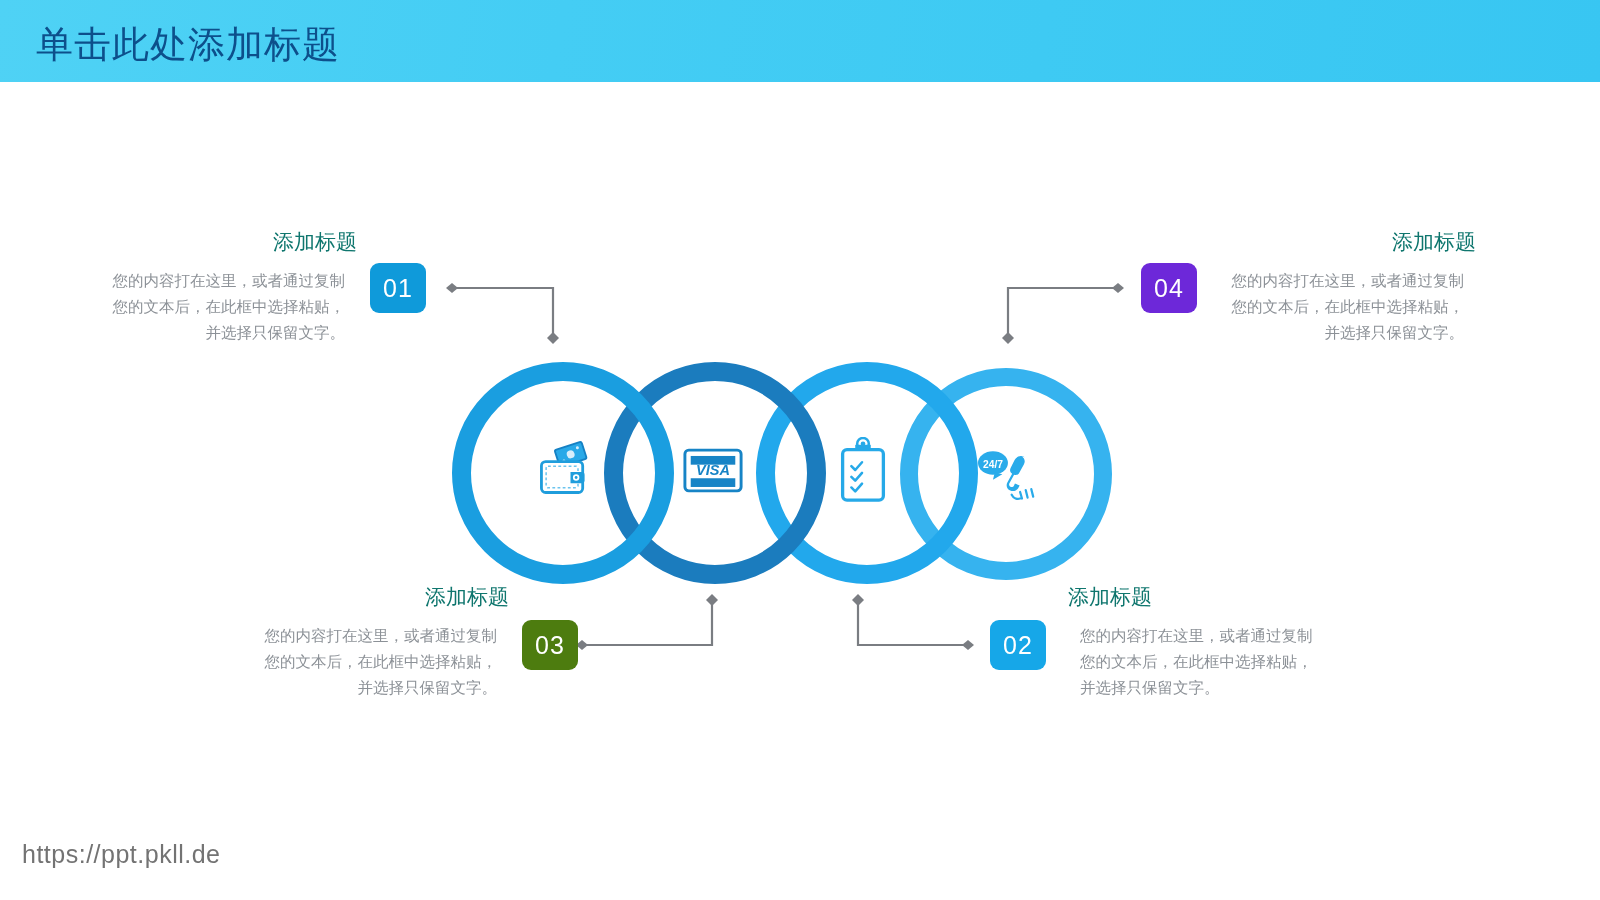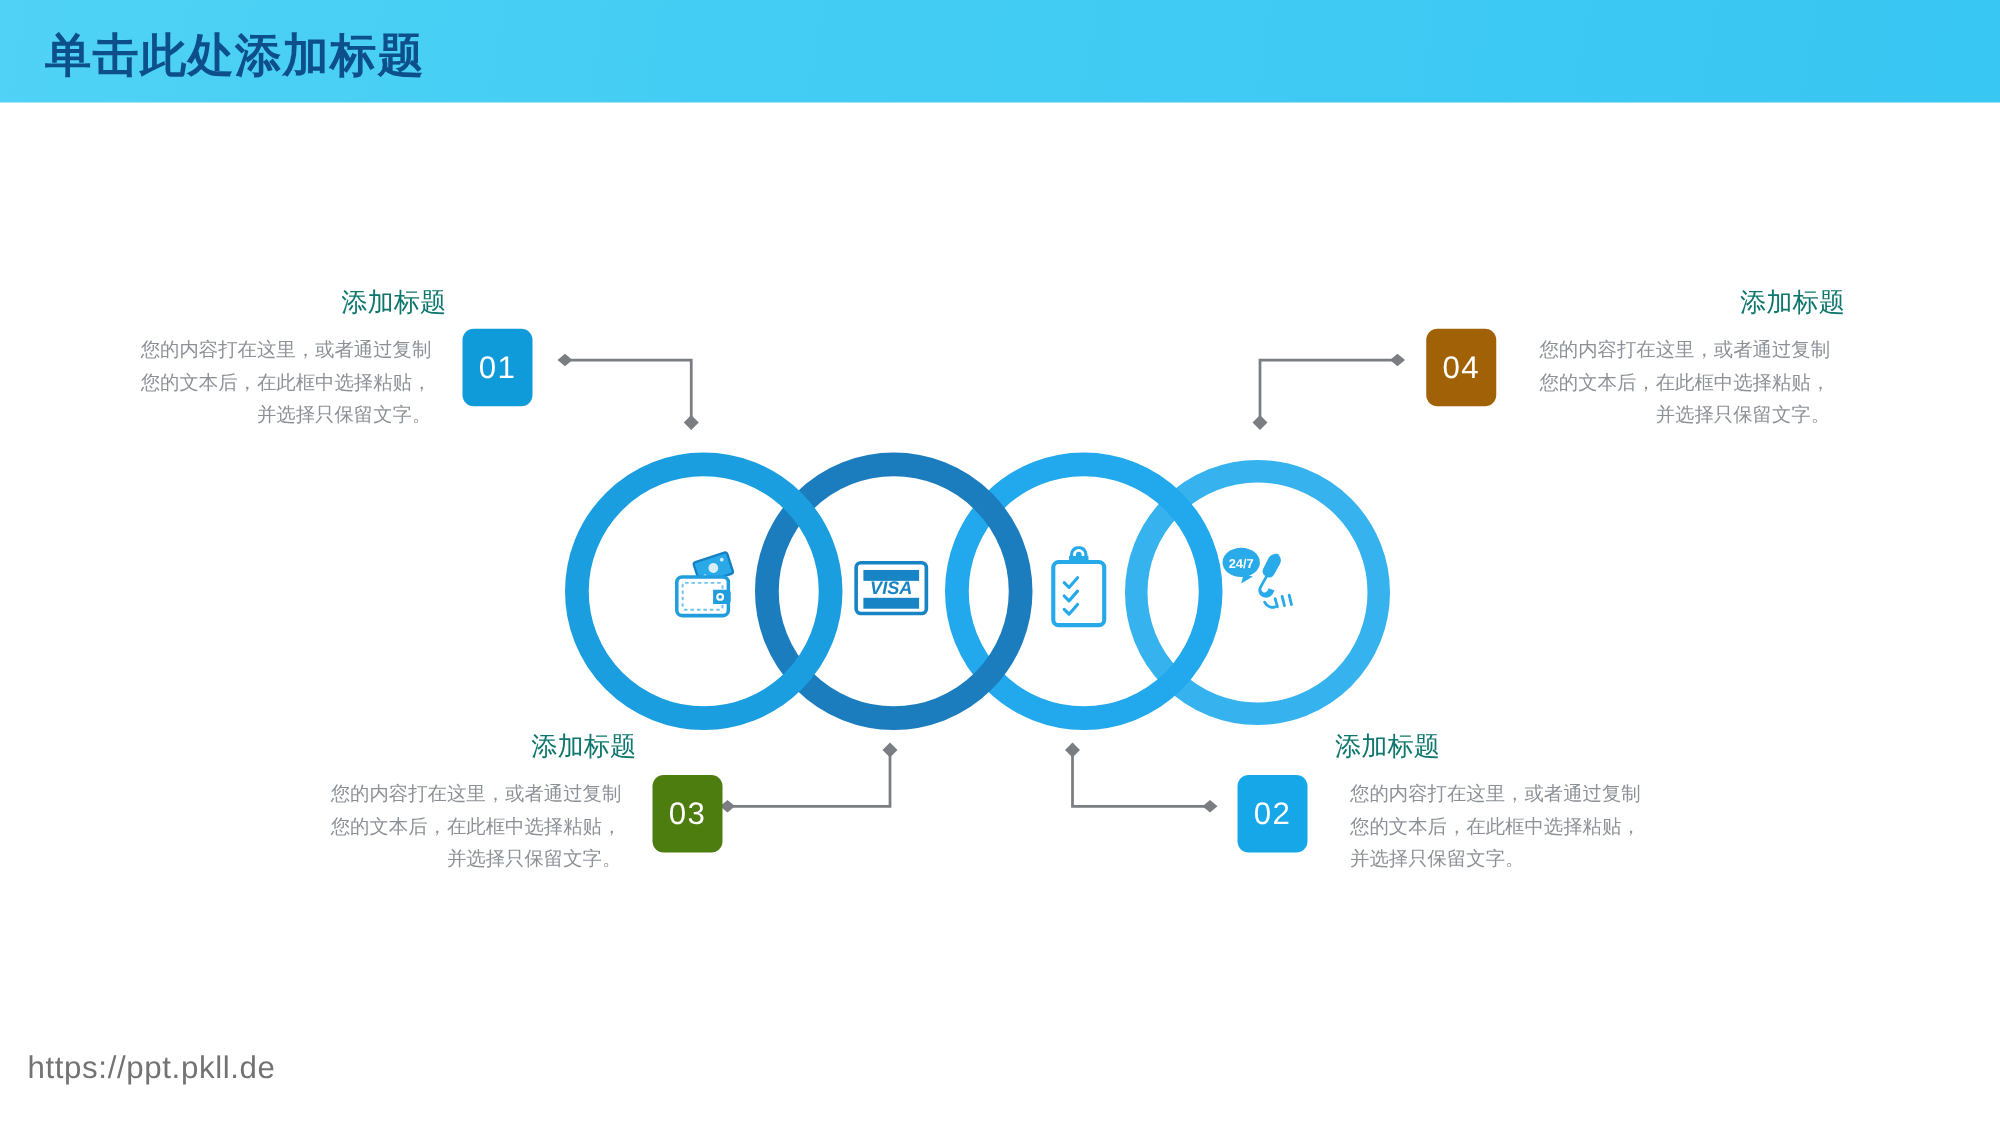--- a/index.html
+++ b/index.html
@@ -21,21 +21,21 @@
     left: 0; top: 0;
     width: 1600px;
     height: 82px;
     background: linear-gradient(100deg, #4fd2f5 0%, #44cdf4 35%, #3ecaf3 65%, #38c6f2 100%);
   }
   .header-title {
     position: absolute;
     left: 36px;
     top: 20px;
     font-size: 37px;
-    font-weight: bold;
+    font-weight: normal;
     color: #0d4f8b;
     letter-spacing: 1px;
     white-space: nowrap;
     font-family: "Liberation Sans", "DejaVu Sans", sans-serif;
   }
 
   
   .stage {
     position: absolute;
     left: 0; top: 0;
@@ -60,39 +60,39 @@
     width: 74px;
     height: 74px;
     z-index: 6;
     display: flex;
     align-items: center;
     justify-content: center;
   }
   .icon-1 { left: 526px; top: 433px; }
   .icon-2 { left: 676px; top: 433px; }
   .icon-3 { left: 826px; top: 433px; }
-  .icon-4 { left: 970px; top: 427px; align-items: center; }
+  .icon-4 { left: 970px; top: 440px; align-items: center; }
 
   
   .badge {
     position: absolute;
     width: 56px;
-    height: 62px;
+    height: 50px;
     border-radius: 9px;
     display: flex;
     align-items: center;
     justify-content: center;
     color: #ffffff;
     font-size: 25px;
     letter-spacing: 1px;
     z-index: 8;
     font-family: "Liberation Sans", "DejaVu Sans", sans-serif;
   }
   .badge-01 { left: 370px; top: 263px; background: #0f9ada; }
-  .badge-04 { left: 1141px; top: 263px; background: #a16207; }
+  .badge-04 { left: 1141px; top: 263px; background: #6d28d9; }
   .badge-03 { left: 522px; top: 620px; background: #4d7c0f; }
   .badge-02 { left: 990px; top: 620px; background: #16a7e8; }
 
   
   .textblock {
     position: absolute;
     width: 260px;
   }
   .tb-title {
     font-size: 21px;

